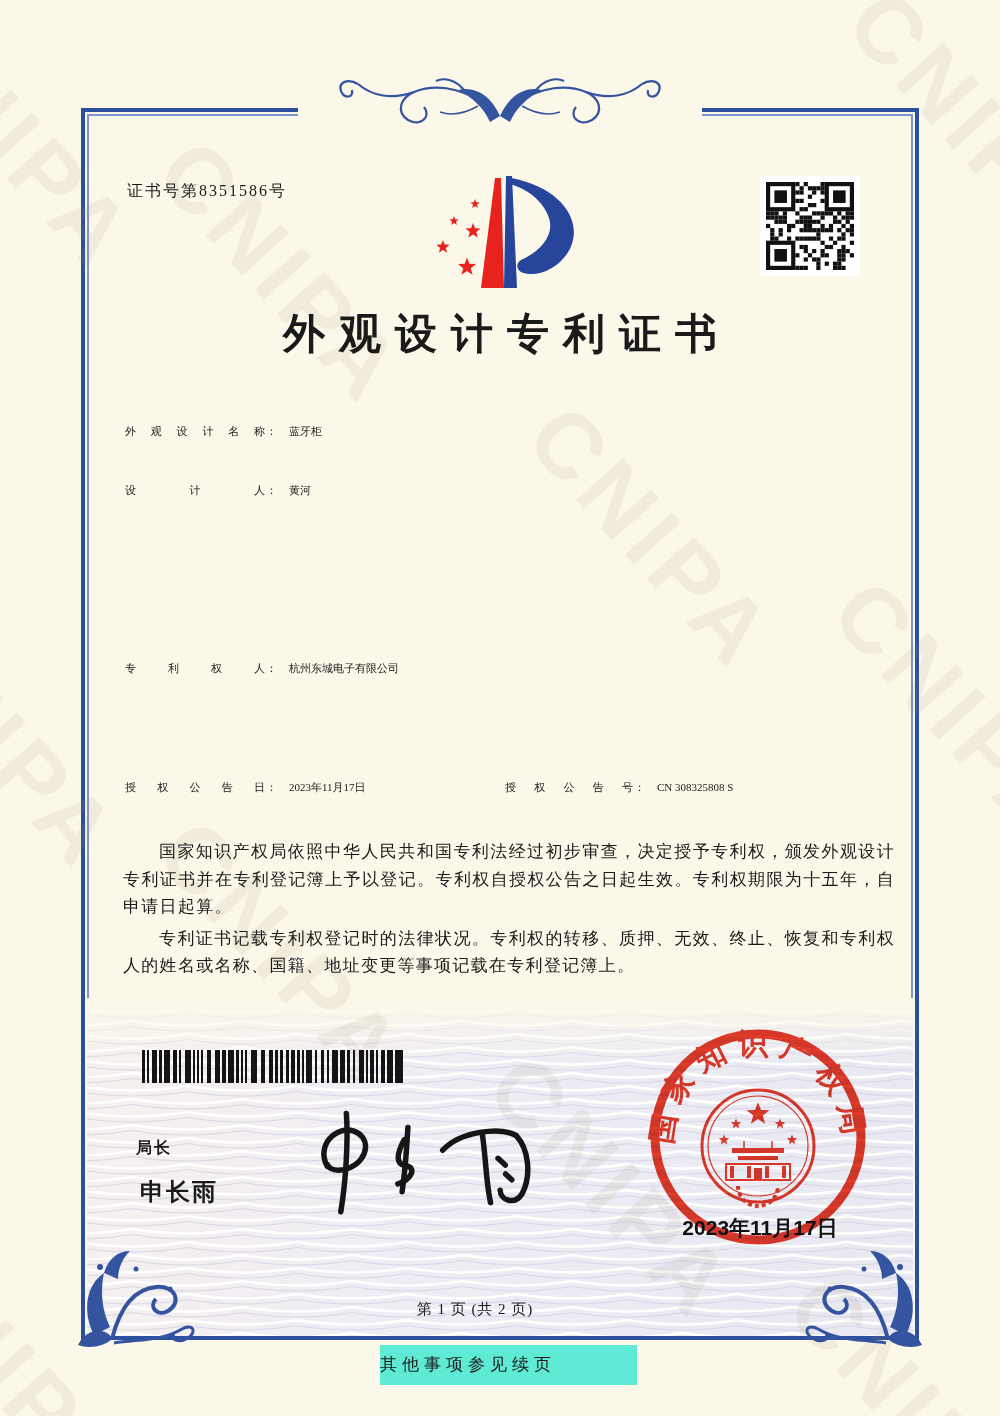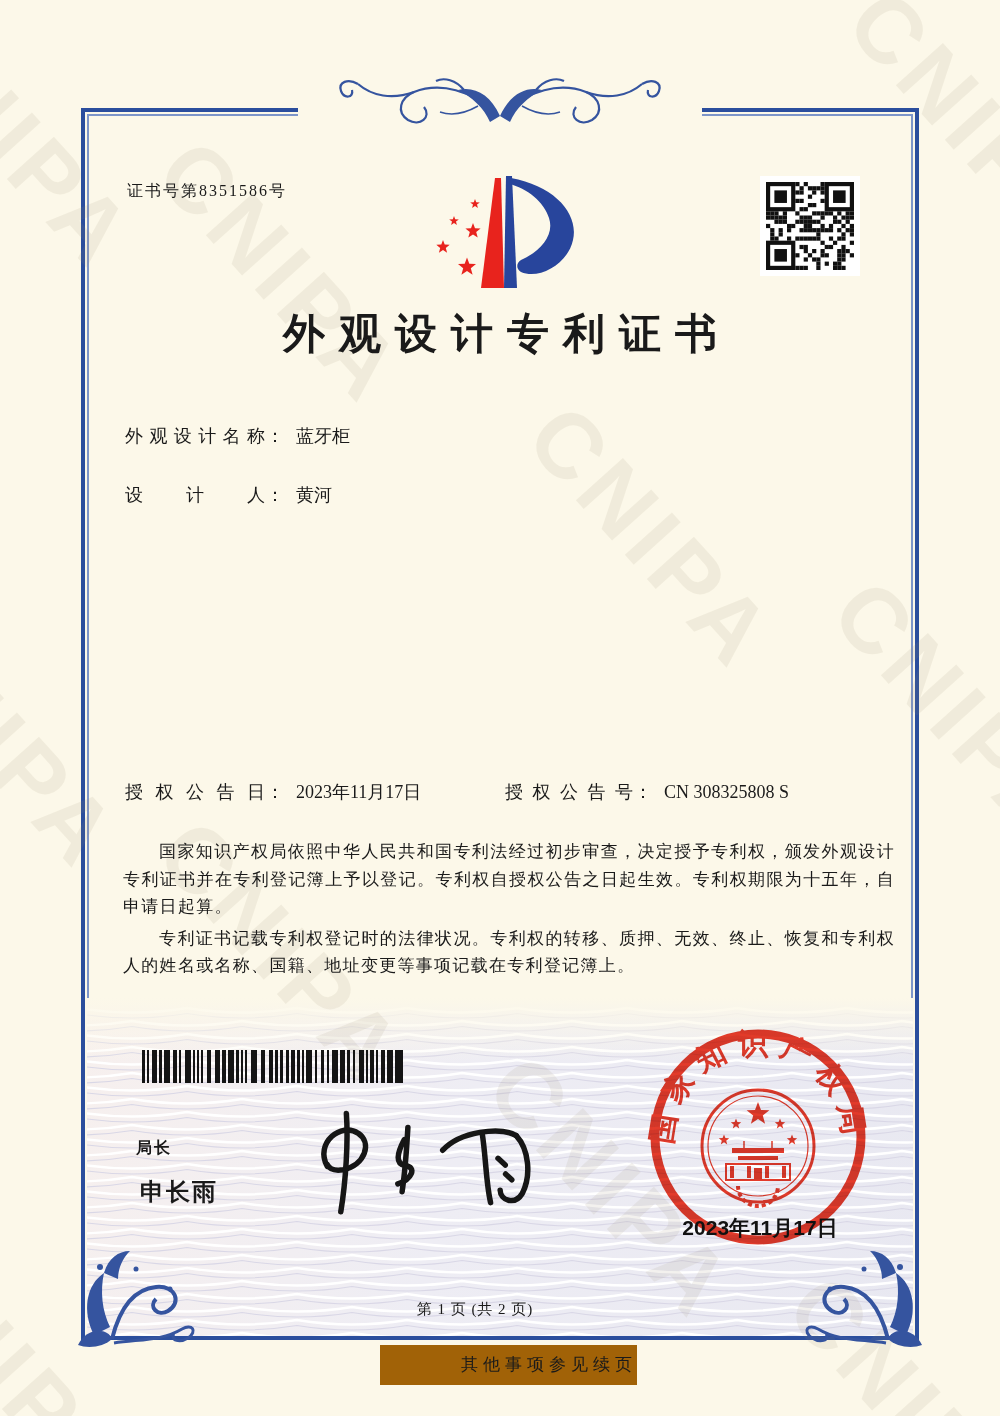--- a/index.html
+++ b/index.html
@@ -23,21 +23,21 @@
 
   
   .cert-number{position:absolute;left:127px;top:181px;font-size:16px;letter-spacing:2px;z-index:4;}
   .logo{position:absolute;left:425px;top:170px;width:170px;height:122px;z-index:4;}
   .qr-box{position:absolute;left:760px;top:176px;width:100px;height:100px;background:#fff;z-index:4;}
   .qr-box svg{position:absolute;left:6px;top:6px;}
   .doc-title{position:absolute;left:0;right:0;top:306px;text-align:center;font-size:42px;
              font-weight:bold;letter-spacing:14px;text-indent:14px;z-index:4;}
 
   
-  .frow{position:absolute;left:125px;width:790px;font-size:18px;z-index:4;white-space:nowrap;}
+  .frow{position:absolute;left:125px;width:790px;font-size:11px;z-index:4;white-space:nowrap;}
   .fgroup{position:absolute;top:0;white-space:nowrap;}
   .flabel{display:inline-block;width:140px;text-align:justify;text-align-last:justify;vertical-align:bottom;}
   .flabel.narrow{width:128px;}
   .fcolon{margin-left:1px;}
   .fvalue{margin-left:12px;}
 
   
   .legal{position:absolute;left:123px;top:838px;width:772px;font-size:17px;letter-spacing:1.3px;
          line-height:27.5px;text-align:justify;z-index:4;}
   .legal p{margin:0;text-indent:36px;}
@@ -57,22 +57,22 @@
   .signature{position:absolute;left:293px;top:1105px;z-index:4;transform:rotate(-2deg);}
 
   .seal{position:absolute;left:643px;top:1022px;width:230px;height:230px;z-index:5;
         mix-blend-mode:multiply;opacity:0.95;}
   .seal-date{position:absolute;left:655px;top:1214px;width:210px;text-align:center;z-index:6;
         font-family:"Liberation Sans","DejaVu Sans",sans-serif;font-size:21px;font-weight:bold;color:#111;}
 
   
   .page-number{position:absolute;left:0;right:50px;top:1300px;text-align:center;font-size:15px;
         letter-spacing:1px;z-index:4;}
-  .bottom-note{position:absolute;left:380px;top:1345px;width:257px;height:40px;background:#a16207;
-        z-index:4;text-align:right;line-height:40px;font-size:17px;letter-spacing:5px;}
+  .bottom-note{position:absolute;left:380px;top:1345px;width:257px;height:40px;background:#5eead4;
+        z-index:4;text-align:left;line-height:40px;font-size:17px;letter-spacing:5px;}
 </style>
 </head>
 <body>
 
 <div id="page">
 
   <span class="wm" style="left:-55px;top:-15px">CNIPA</span>
   <span class="wm" style="left:215px;top:120px">CNIPA</span>
   <span class="wm" style="left:905px;top:-30px">CNIPA</span>
   <span class="wm" style="left:585px;top:385px">CNIPA</span>
@@ -349,20 +349,23 @@
   </div>
 
   <div class="doc-title">外观设计专利证书</div>
 
   <div class="frow" style="top:424px">
     <span class="flabel">外观设计名称</span><span class="fcolon">：</span><span class="fvalue">蓝牙柜</span>
   </div>
   <div class="frow" style="top:483px">
     <span class="flabel">设计人</span><span class="fcolon">：</span><span class="fvalue">黄河</span>
   </div>
+  <div class="frow" style="top:661px">
+    <span class="flabel">专利权人</span><span class="fcolon">：</span><span class="fvalue">杭州东城电子有限公司</span>
+  </div>
   <div class="frow" style="top:780px">
     <span class="fgroup" style="left:0">
       <span class="flabel">授权公告日</span><span class="fcolon">：</span><span class="fvalue">2023年11月17日</span>
     </span>
     <span class="fgroup" style="left:380px">
       <span class="flabel narrow">授权公告号</span><span class="fcolon">：</span><span class="fvalue">CN 308325808 S</span>
     </span>
   </div>
 
   <div class="legal">

